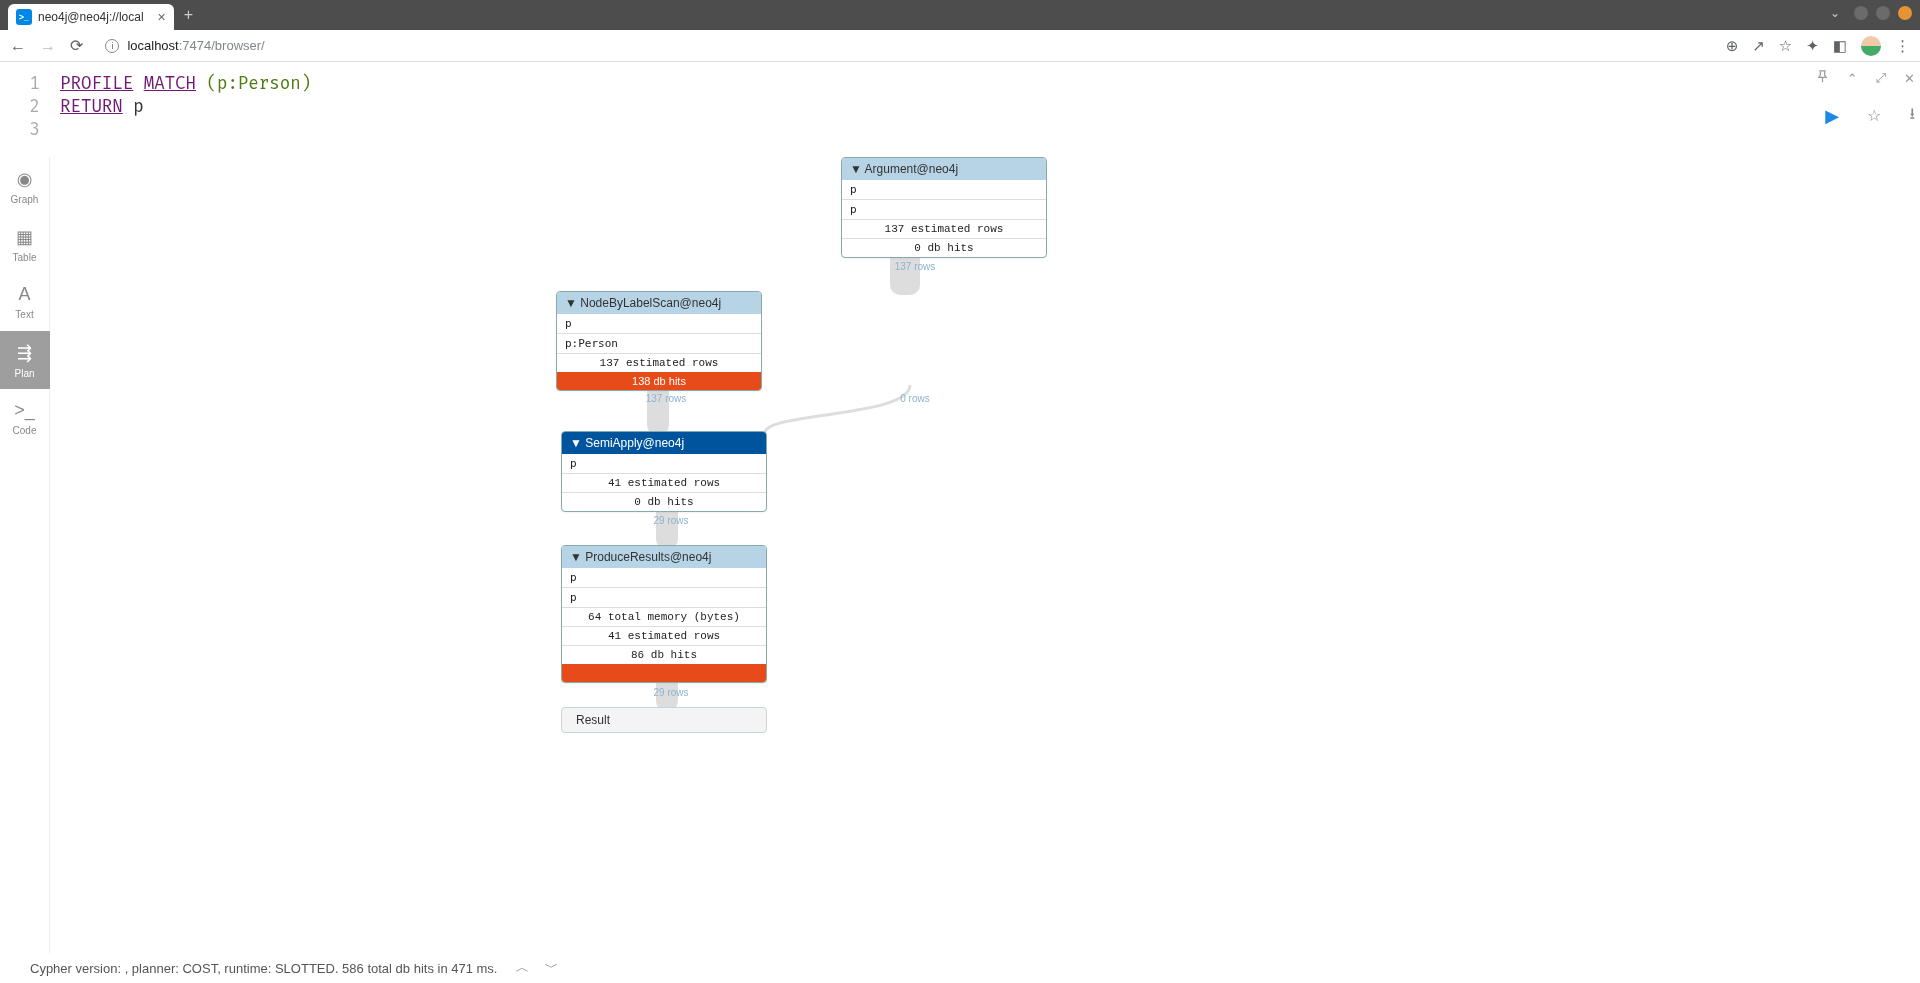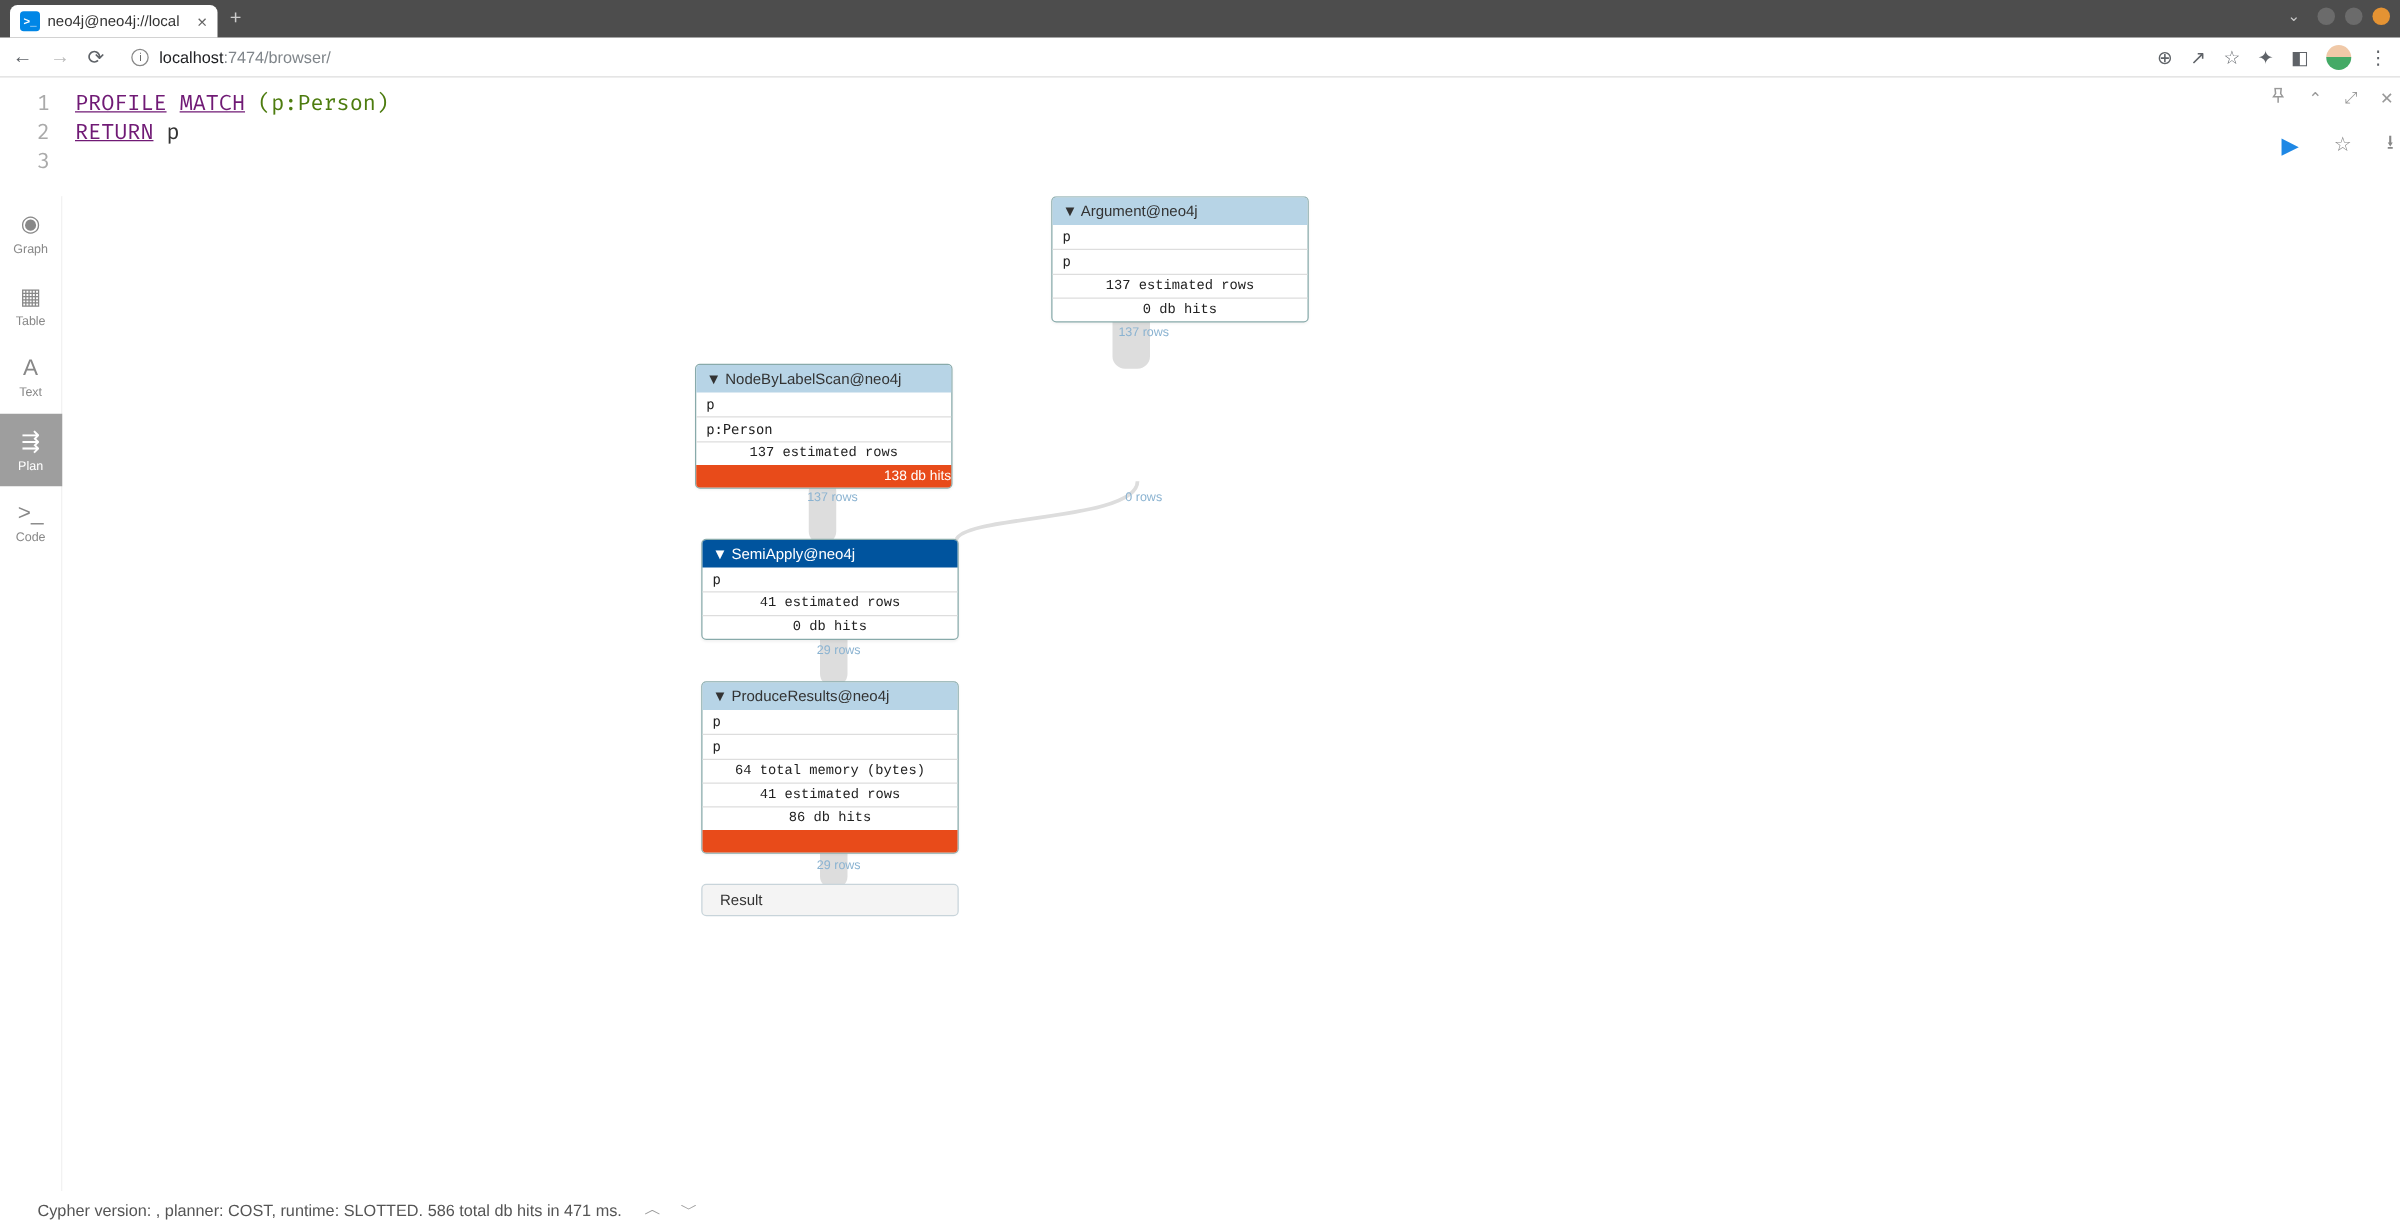--- a/index.html
+++ b/index.html
@@ -53,21 +53,21 @@
 
 .canvas { position: absolute; top: 95px; left: 50px; right: 0; bottom: 30px; background: #fff; overflow: hidden; }
 
 .plan-node { position: absolute; width: 206px; background: #fff; border: 1px solid #8aa; border-radius: 4px; font-size: 11px; box-shadow: 0 1px 2px rgba(0,0,0,0.05); }
 .pn-header { padding: 4px 8px; font-size: 12px; font-weight: 500; border-radius: 3px 3px 0 0; cursor: pointer; }
 .pn-header.light { background: #b7d4e6; color: #333; }
 .pn-header.dark { background: #00549e; color: #fff; }
 .pn-row { padding: 3px 8px; border-top: 1px solid #ddd; font-family: Consolas, monospace; font-size: 11px; color: #222; }
 .pn-row.center { text-align: center; font-family: Liberation Mono, monospace; }
 .pn-row.first { border-top: none; }
-.pn-footer { background: #e84b1a; color: #fff; text-align: right; padding: 3px 0; font-size: 11px; border-radius: 0 0 3px 3px;}
+.pn-footer { background: #e84b1a; color: #fff; text-align: center; padding: 3px 0; font-size: 11px; border-radius: 0 0 3px 3px;}
 .edge-label { position: absolute; font-size: 10px; color: #8bb3d1; text-align: center; }
 
 .pipe { position:absolute; background:#ddd; border-radius: 10px; }
 
 .result-node { position: absolute; width: 206px; background:#f4f4f4; border:1px solid #c8d4da; border-radius:4px; padding:5px 14px; font-size:12px; color:#333; }
 
 
 .status-bar { position: absolute; bottom: 0; left: 0; right: 0; height: 30px; display: flex; align-items: center; padding: 0 30px; font-size: 13px; color: #555; gap: 18px; background:#fff;}
 .status-bar .chev { color: #999; cursor:pointer; font-size: 14px; letter-spacing:-3px;}
 

